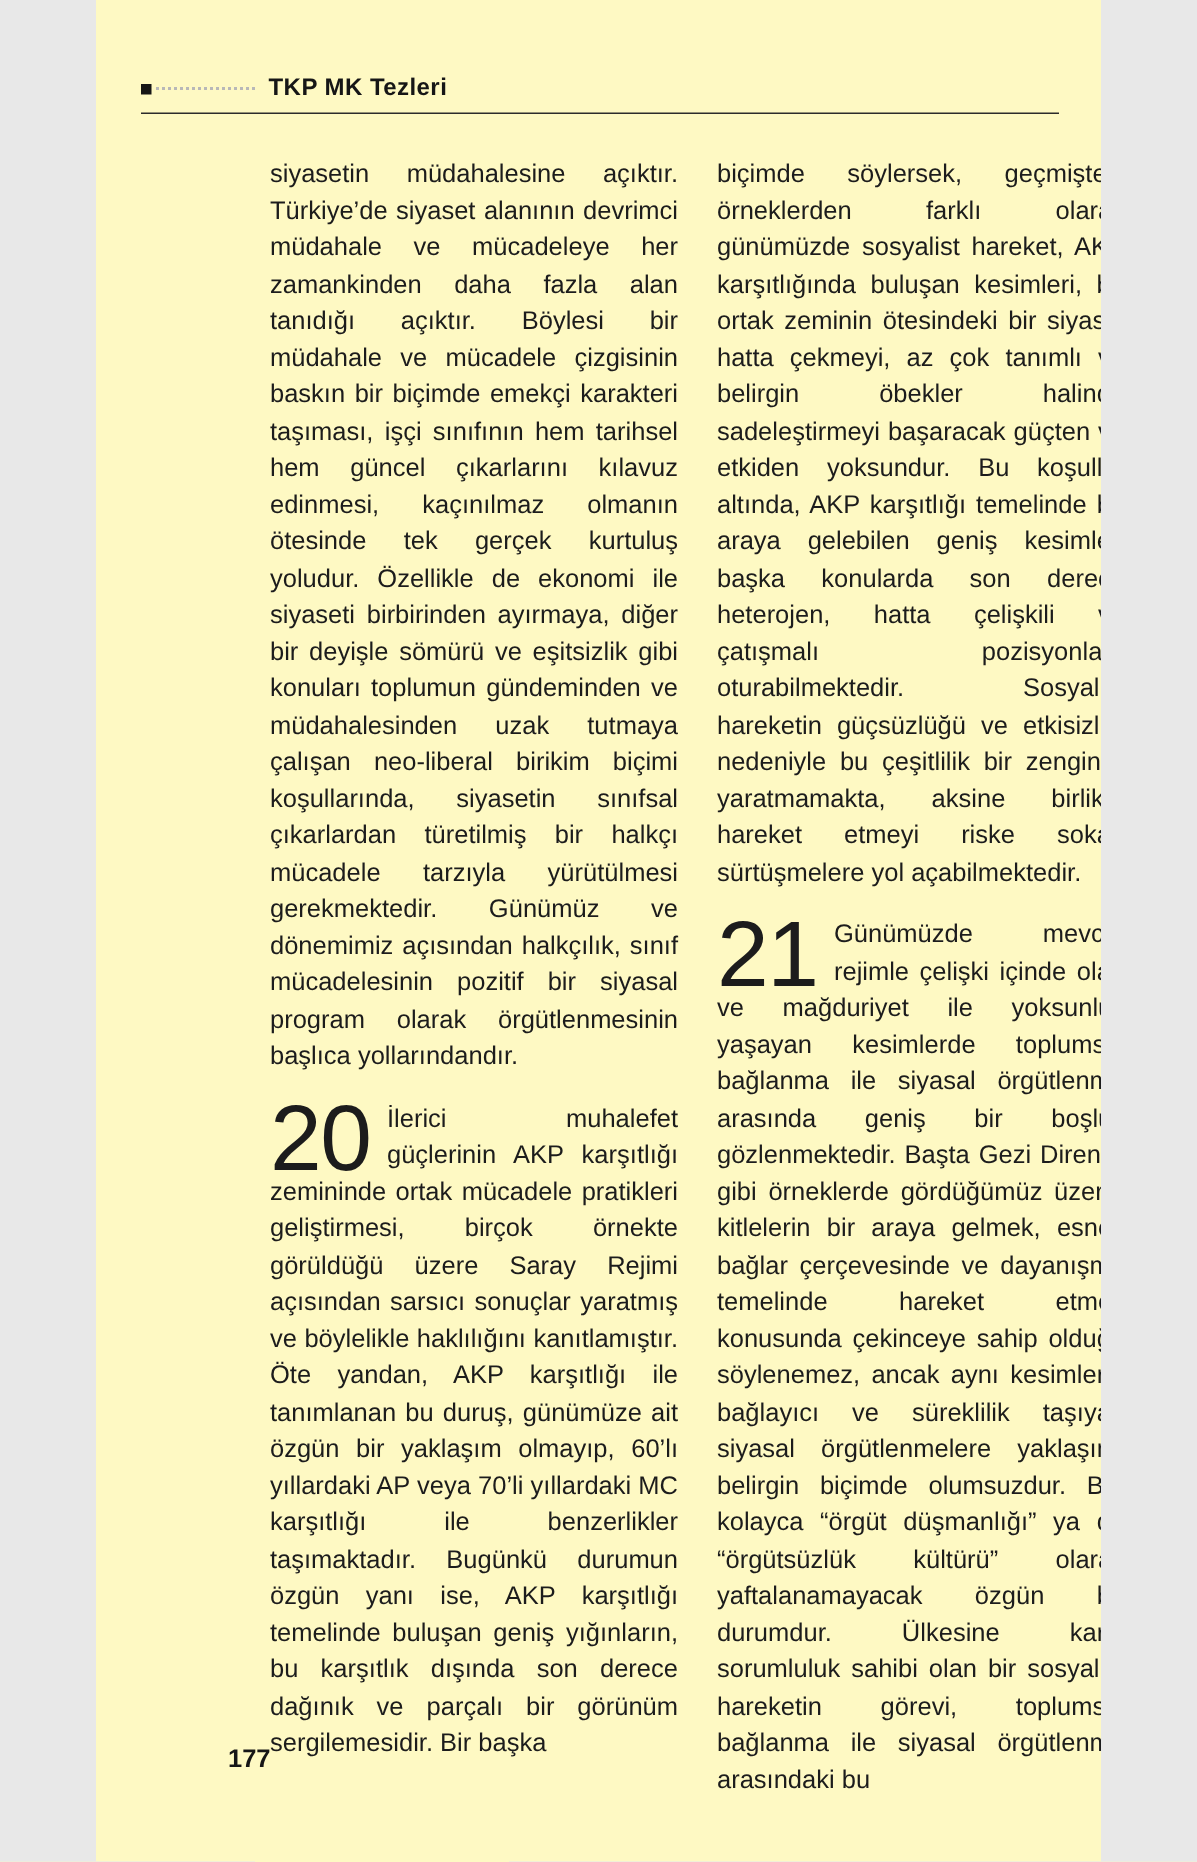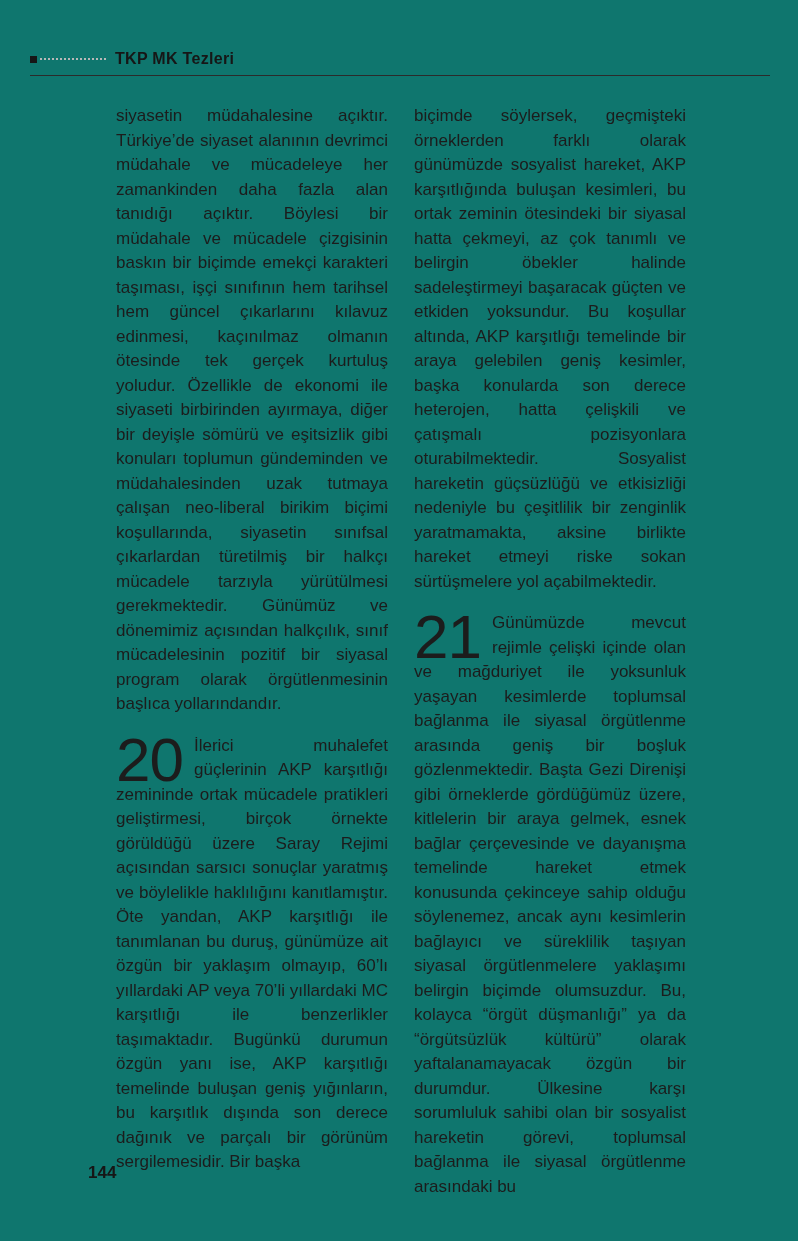--- a/index.html
+++ b/index.html
@@ -1,22 +1,22 @@
 <!DOCTYPE html>
 <html lang="tr"><head>
 <meta charset="utf-8">
 <style>
   * { box-sizing: border-box; }
   html, body { margin: 0; padding: 0; background: #e8e8e8; }
   .page {
     position: relative;
-    width: 798px;
+    width: 670px;
     height: 1241px;
     margin: 0 auto;
-    background: #0f766e;
+    background: #fef9c3;
     font-family: "Liberation Sans", sans-serif;
     color: #1c1c1c;
     overflow: hidden;
     padding-left: 34px;
   }
 
   
   .header {
     position: absolute;
     top: 50px;
@@ -120,16 +120,16 @@
     <div class="col">
       <p class="para">biçimde söylersek, geçmişteki örneklerden farklı olarak günümüzde sosyalist hareket, AKP karşıtlığında buluşan kesimleri, bu ortak zeminin ötesindeki bir siyasal hatta çekmeyi, az çok tanımlı ve belirgin öbekler halinde sadeleştirmeyi başaracak güçten ve etkiden yoksundur. Bu koşullar altında, AKP karşıtlığı temelinde bir araya gelebilen geniş kesimler, başka konularda son derece heterojen, hatta çelişkili ve çatışmalı pozisyonlara oturabilmektedir. Sosyalist hareketin güçsüzlüğü ve etkisizliği nedeniyle bu çeşitlilik bir zenginlik yaratmamakta, aksine birlikte hareket etmeyi riske sokan sürtüşmelere yol açabilmektedir.</p>
       <div class="section">
         <span class="drop-number">21</span><span>Günümüzde mevcut rejimle çelişki içinde olan ve mağduriyet ile yoksunluk yaşayan kesimlerde toplumsal bağlanma ile siyasal örgütlenme arasında geniş bir boşluk gözlenmektedir. Başta Gezi Direnişi gibi örneklerde gördüğümüz üzere, kitlelerin bir araya gelmek, esnek bağlar çerçevesinde ve dayanışma temelinde hareket etmek konusunda çekinceye sahip olduğu söylenemez, ancak aynı kesimlerin bağlayıcı ve süreklilik taşıyan siyasal örgütlenmelere yaklaşımı belirgin biçimde olumsuzdur. Bu, kolayca “örgüt düşmanlığı” ya da “örgütsüzlük kültürü” olarak yaftalanamayacak özgün bir durumdur. Ülkesine karşı sorumluluk sahibi olan bir sosyalist hareketin görevi, toplumsal bağlanma ile siyasal örgütlenme arasındaki bu</span>
       </div>
     </div>
 
   </main>
 
   <footer class="footer">
-    <span class="page-number">144</span>
+    <span class="page-number">177</span>
   </footer>
 
 </div>
 
 </body></html>

